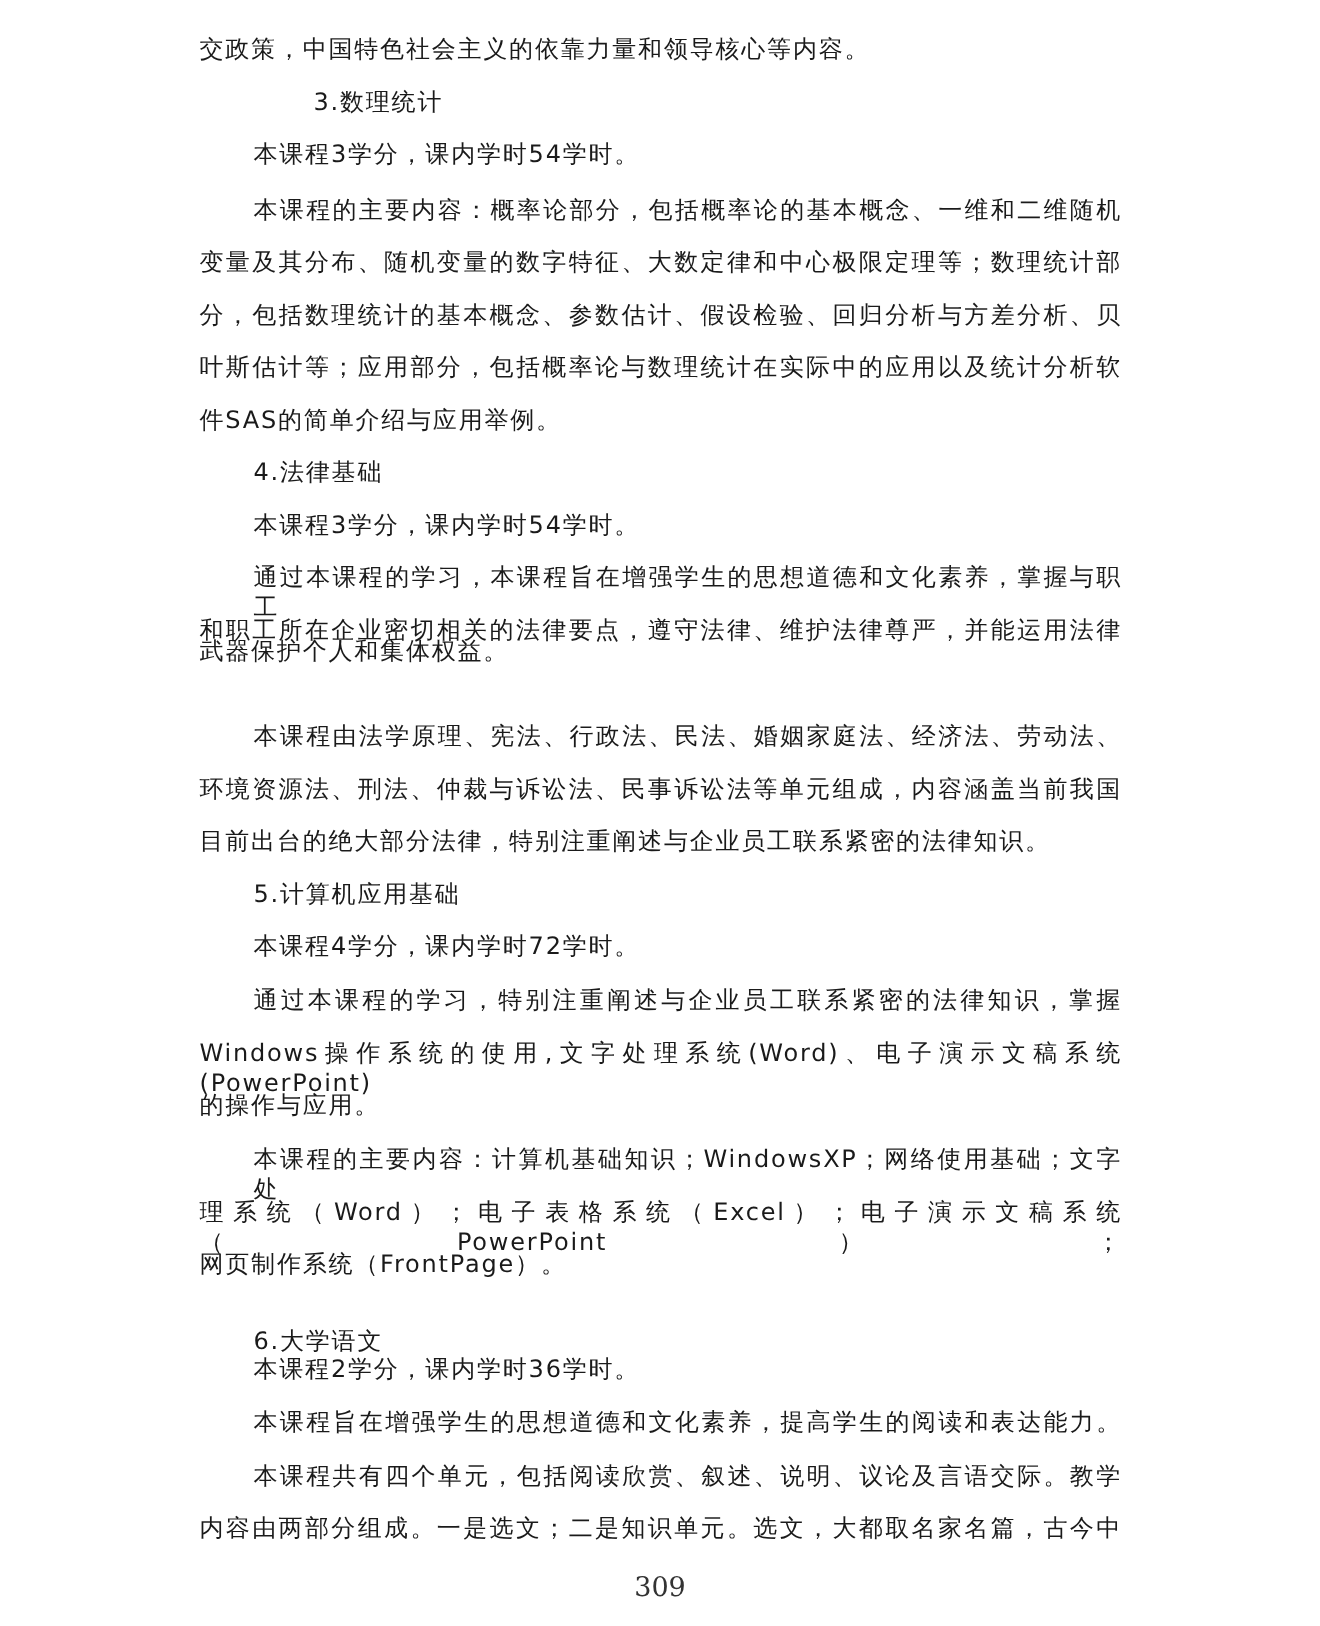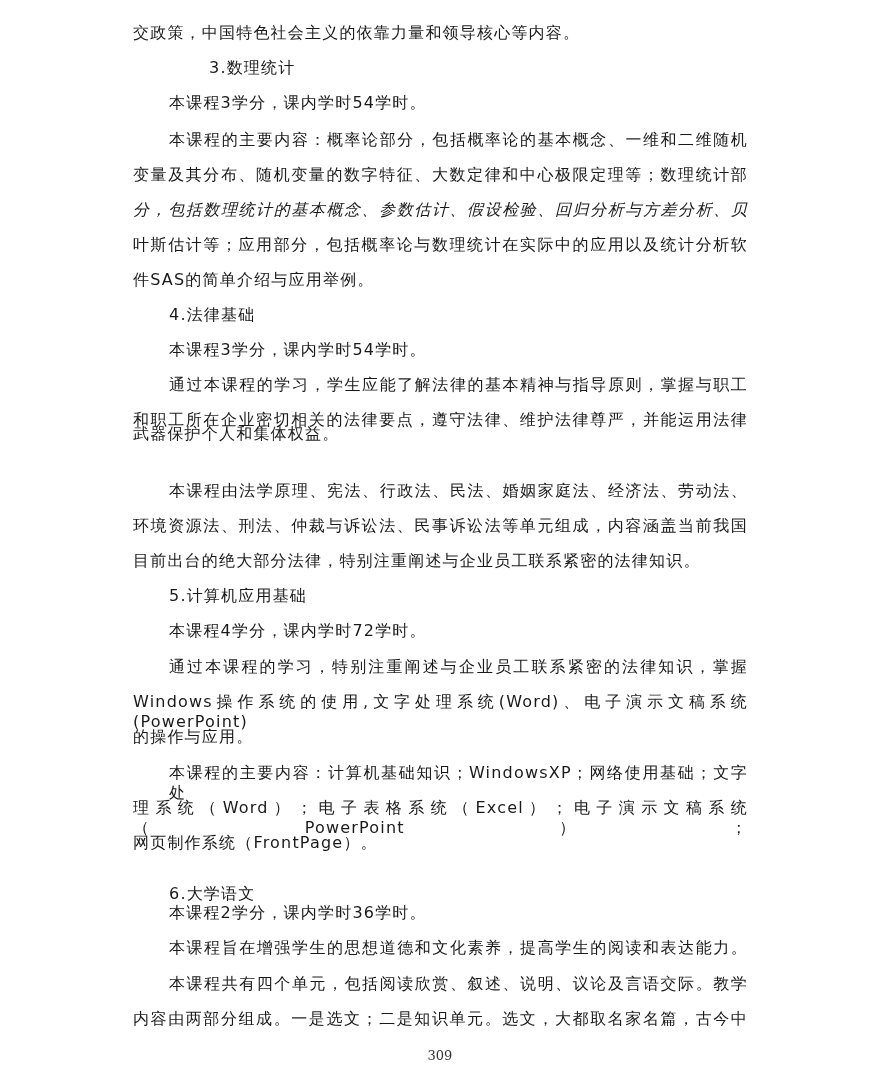--- a/index.html
+++ b/index.html
@@ -5,37 +5,37 @@
   html, body { margin: 0; padding: 0; background: #ffffff; }
   body { width: 880px; height: 1084px; position: relative; overflow: hidden;
          font-family: "DejaVu Sans", sans-serif; color: #1a1a1a; }
   .page { position: absolute; left: 133px; top: 0; width: 615px; }
   .line { position: absolute; left: 0; white-space: nowrap; font-size: 16px;
           letter-spacing: 1.2px; line-height: 20px; }
   .indent { left: 36px; }
   .justify { width: 615px; text-align: justify; text-align-last: justify; white-space: normal; }
   .justify.indent { width: 579px; }
   .pagenum { position: absolute; left: 0; width: 880px; top: 1048px; text-align: center;
-             font-family: "DejaVu Serif", serif; font-size: 13px; color: #333; }
+             font-family: "DejaVu Serif", serif; font-size: 18px; color: #333; }
 </style>
 </head>
 <body>
 
 <div class="page" id="page">
     <div class="line" style="top: 23px;">交政策，中国特色社会主义的依靠力量和领导核心等内容。</div>
     <div class="line indent" style="top: 58px; margin-left: 40px;">3.数理统计</div>
     <div class="line indent" style="top: 93px;">本课程3学分，课内学时54学时。</div>
     <div class="line indent justify" style="top: 130px;">本课程的主要内容：概率论部分，包括概率论的基本概念、一维和二维随机</div>
     <div class="line justify" style="top: 165px;">变量及其分布、随机变量的数字特征、大数定律和中心极限定理等；数理统计部</div>
-    <div class="line justify" style="top: 200px; font-style: italic;">分，包括数理统计的基本概念、参数估计、假设检验、回归分析与方差分析、贝</div>
+    <div class="line justify" style="top: 200px;">分，包括数理统计的基本概念、参数估计、假设检验、回归分析与方差分析、贝</div>
     <div class="line justify" style="top: 235px;">叶斯估计等；应用部分，包括概率论与数理统计在实际中的应用以及统计分析软</div>
     <div class="line" style="top: 270px;">件SAS的简单介绍与应用举例。</div>
     <div class="line indent" style="top: 305px;">4.法律基础</div>
     <div class="line indent" style="top: 340px;">本课程3学分，课内学时54学时。</div>
-    <div class="line indent justify" style="top: 375px;">通过本课程的学习，学生应能了解法律的基本精神与指导原则，掌握与职工</div>
+    <div class="line indent justify" style="top: 375px;">通过本课程的学习，本课程旨在增强学生的思想道德和文化素养，掌握与职工</div>
     <div class="line justify" style="top: 410px;">和职工所在企业密切相关的法律要点，遵守法律、维护法律尊严，并能运用法律</div>
     <div class="line" style="top: 424px;">武器保护个人和集体权益。</div>
     <div class="line indent justify" style="top: 481px;">本课程由法学原理、宪法、行政法、民法、婚姻家庭法、经济法、劳动法、</div>
     <div class="line justify" style="top: 516px;">环境资源法、刑法、仲裁与诉讼法、民事诉讼法等单元组成，内容涵盖当前我国</div>
     <div class="line" style="top: 551px;">目前出台的绝大部分法律，特别注重阐述与企业员工联系紧密的法律知识。</div>
     <div class="line indent" style="top: 586px;">5.计算机应用基础</div>
     <div class="line indent" style="top: 621px;">本课程4学分，课内学时72学时。</div>
     <div class="line indent justify" style="top: 657px;">通过本课程的学习，特别注重阐述与企业员工联系紧密的法律知识，掌握</div>
     <div class="line justify" style="top: 692px;">Windows操作系统的使用,文字处理系统(Word)、电子演示文稿系统(PowerPoint)</div>
     <div class="line" style="top: 727px;">的操作与应用。</div>

